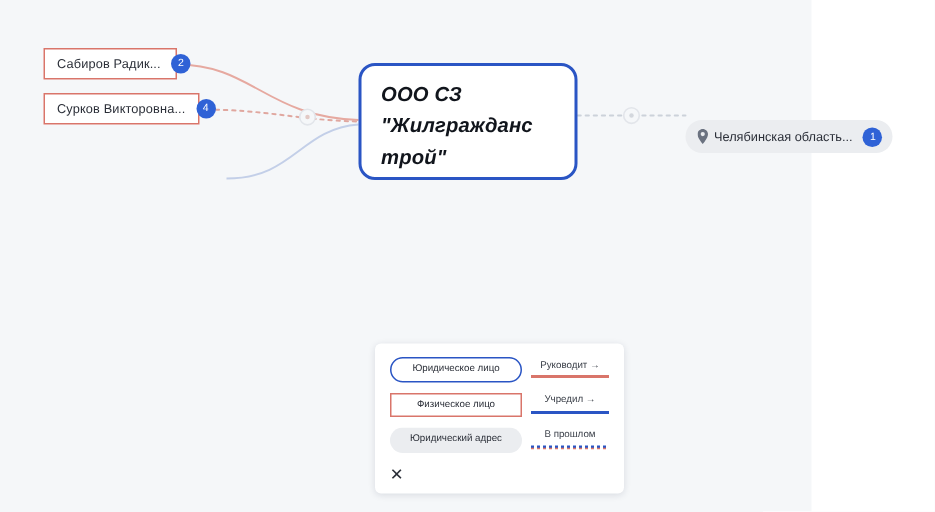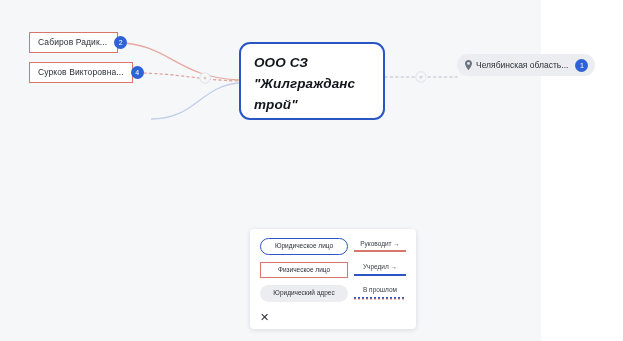--- a/index.html
+++ b/index.html
@@ -69,21 +69,21 @@
     font-weight: bold;
     color: #11151c;
     line-height: 1.55;
     letter-spacing: .1px;
     font-style: italic;
   }
 
   
   #node-address {
     position: absolute;
-    left: 457px; top: 54px;
+    left: 457px; top: 80px;
     height: 22px;
     background: #ebedf0;
     border-radius: 11px;
     display: flex;
     align-items: center;
     padding: 0 7px 0 8px;
     white-space: nowrap;
   }
   .pin-icon { flex: 0 0 auto; margin-right: 4px; display: flex; }
   .address-label {

